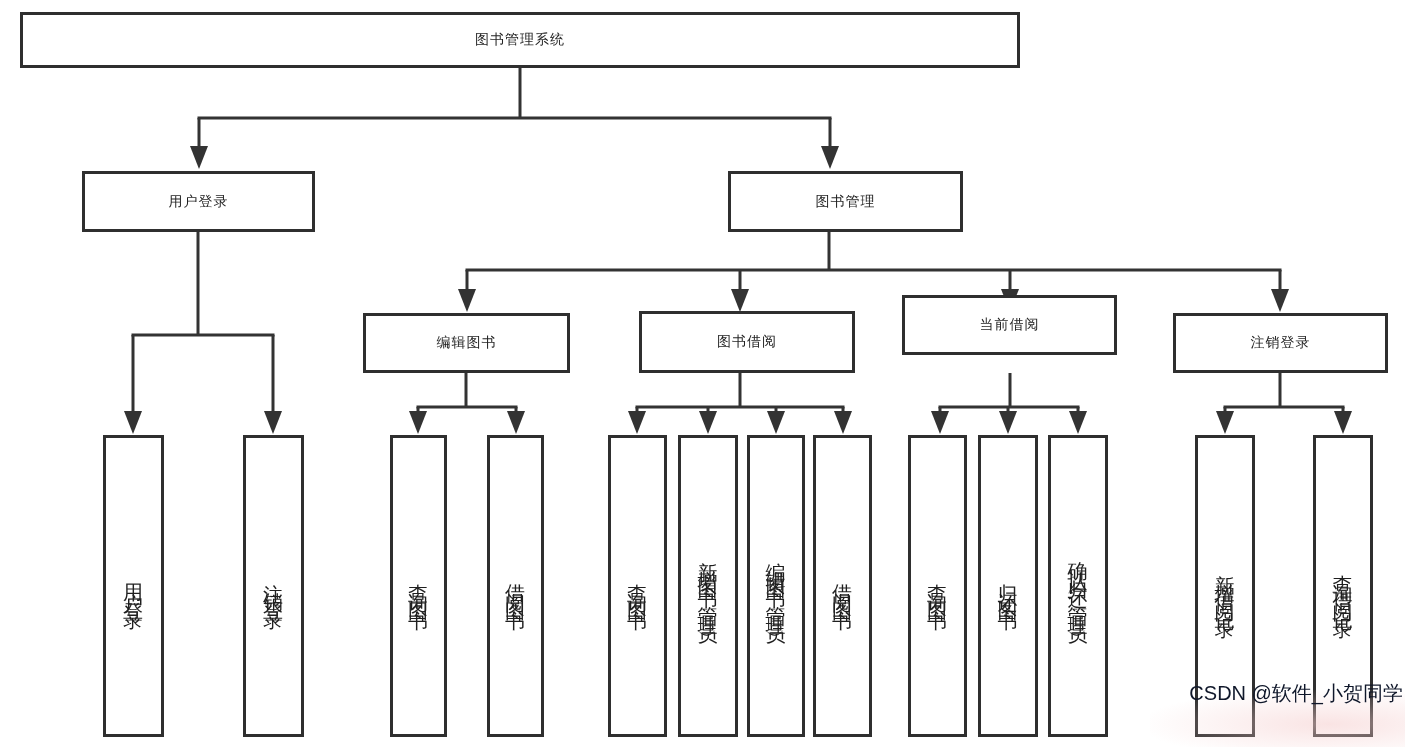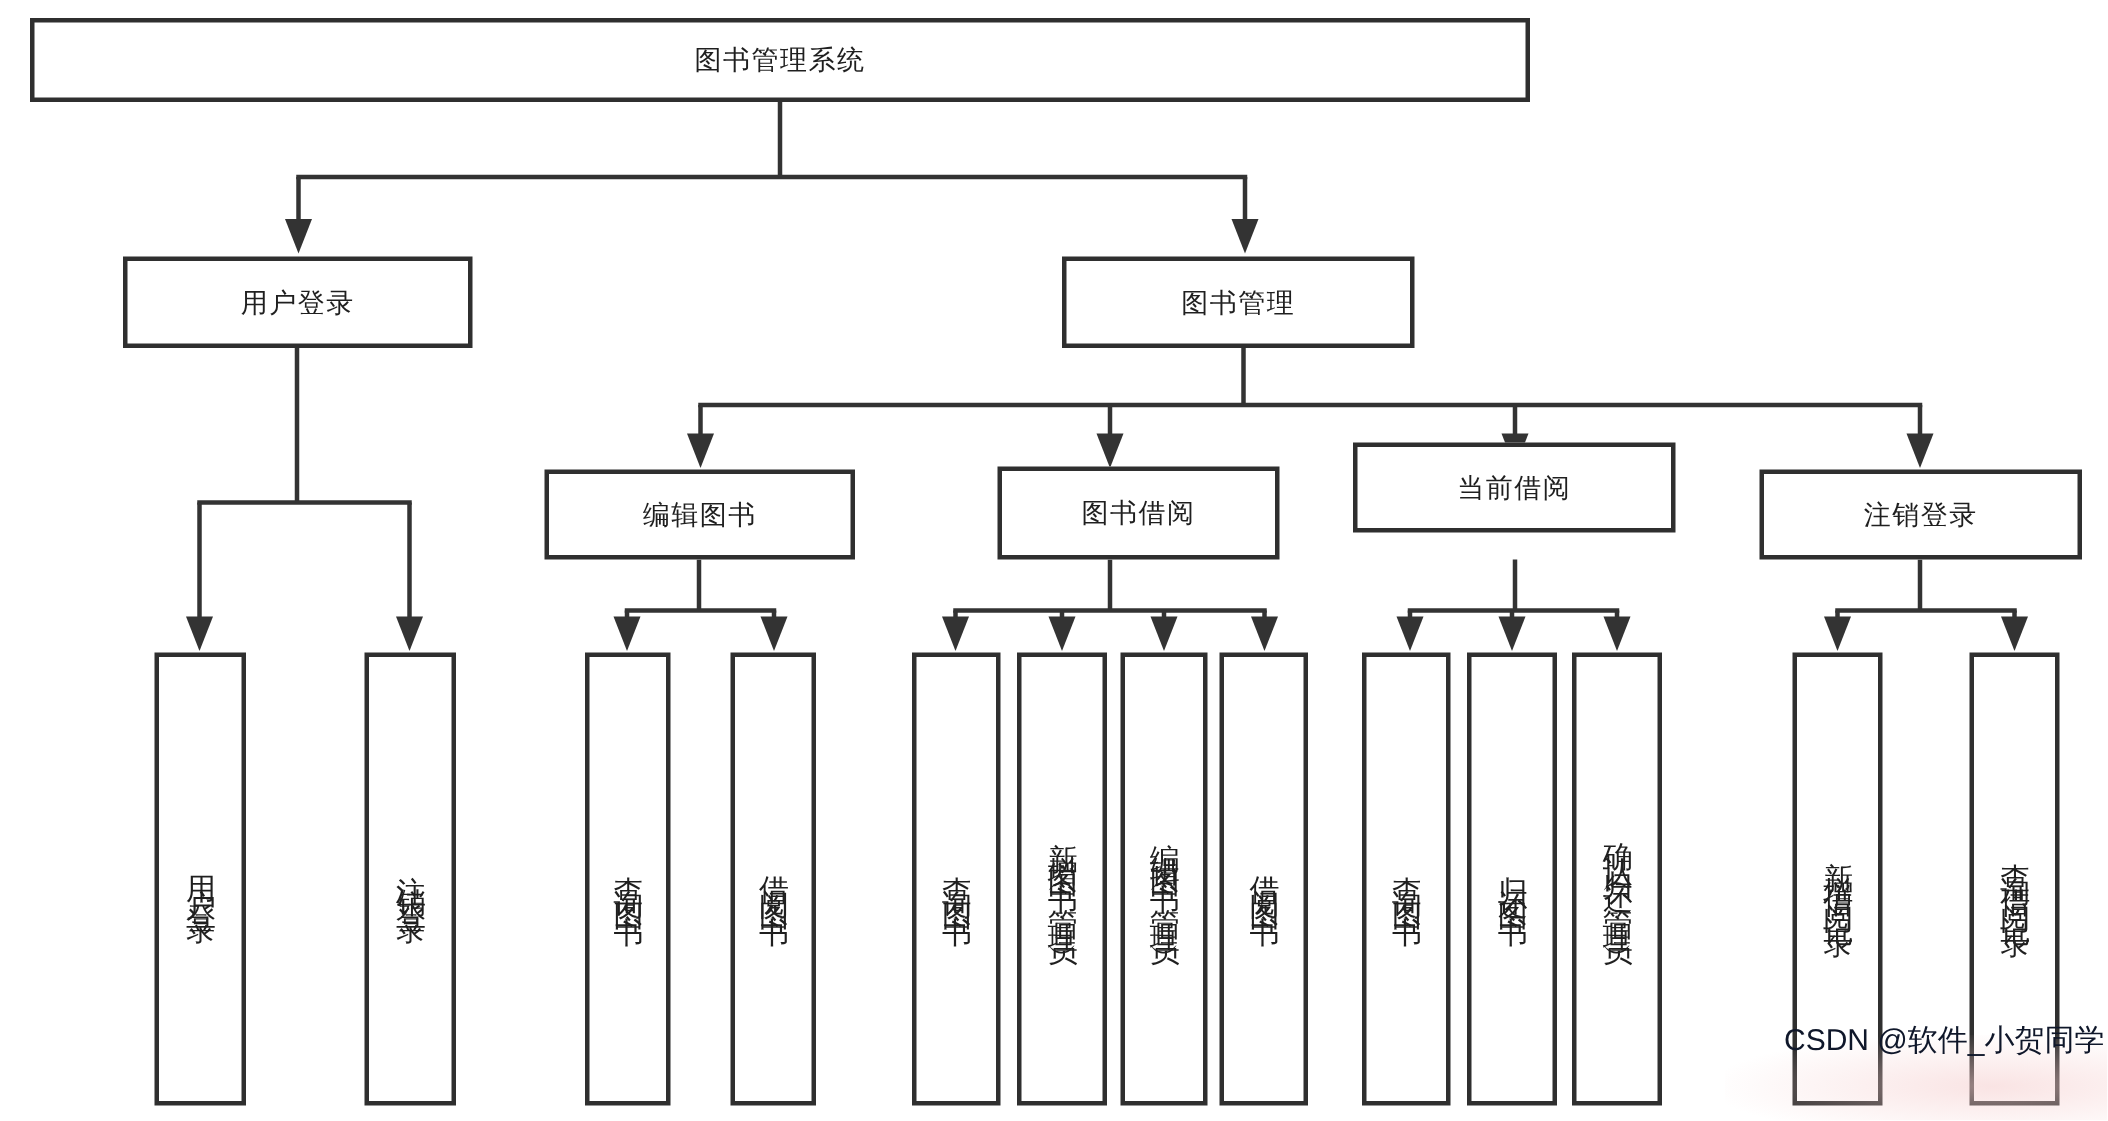--- a/index.html
+++ b/index.html
@@ -18,21 +18,21 @@
     width: 1405px; height: 747px;
   }
   .node {
     position: absolute;
     box-sizing: border-box;
     border: 3px solid #2f2f2f;
     background: #ffffff;
     display: flex;
     align-items: center;
     justify-content: center;
-    font-size: 18px;
+    font-size: 14px;
     letter-spacing: 1px;
     z-index: 2;
     font-family: Liberation Mono, monospace;
   }
   .leaf {
     position: absolute;
     box-sizing: border-box;
     border: 3px solid #2f2f2f;
     background: #ffffff;
     display: flex;
@@ -138,28 +138,28 @@
     </g>
   </svg>
 
   <div class="node" style="left:20px; top:12px; width:1000px; height:56px">
     <span>图书管理系统</span>
   </div>
 
   <div class="node" style="left:82px; top:171px; width:233px; height:61px">
     <span>用户登录</span>
   </div>
-  <div class="node" style="left:708px; top:171px; width:235px; height:61px">
+  <div class="node" style="left:728px; top:171px; width:235px; height:61px">
     <span>图书管理</span>
   </div>
 
   <div class="node" style="left:363px; top:313px; width:207px; height:60px">
     <span>编辑图书</span>
   </div>
-  <div class="node" style="left:665px; top:311px; width:188px; height:62px">
+  <div class="node" style="left:639px; top:311px; width:216px; height:62px">
     <span>图书借阅</span>
   </div>
   <div class="node" style="left:902px; top:295px; width:215px; height:60px">
     <span>当前借阅</span>
   </div>
   <div class="node" style="left:1173px; top:313px; width:215px; height:60px">
     <span>注销登录</span>
   </div>
 
   <div class="leaf" style="left:103px; top:435px; width:61px; height:302px">

